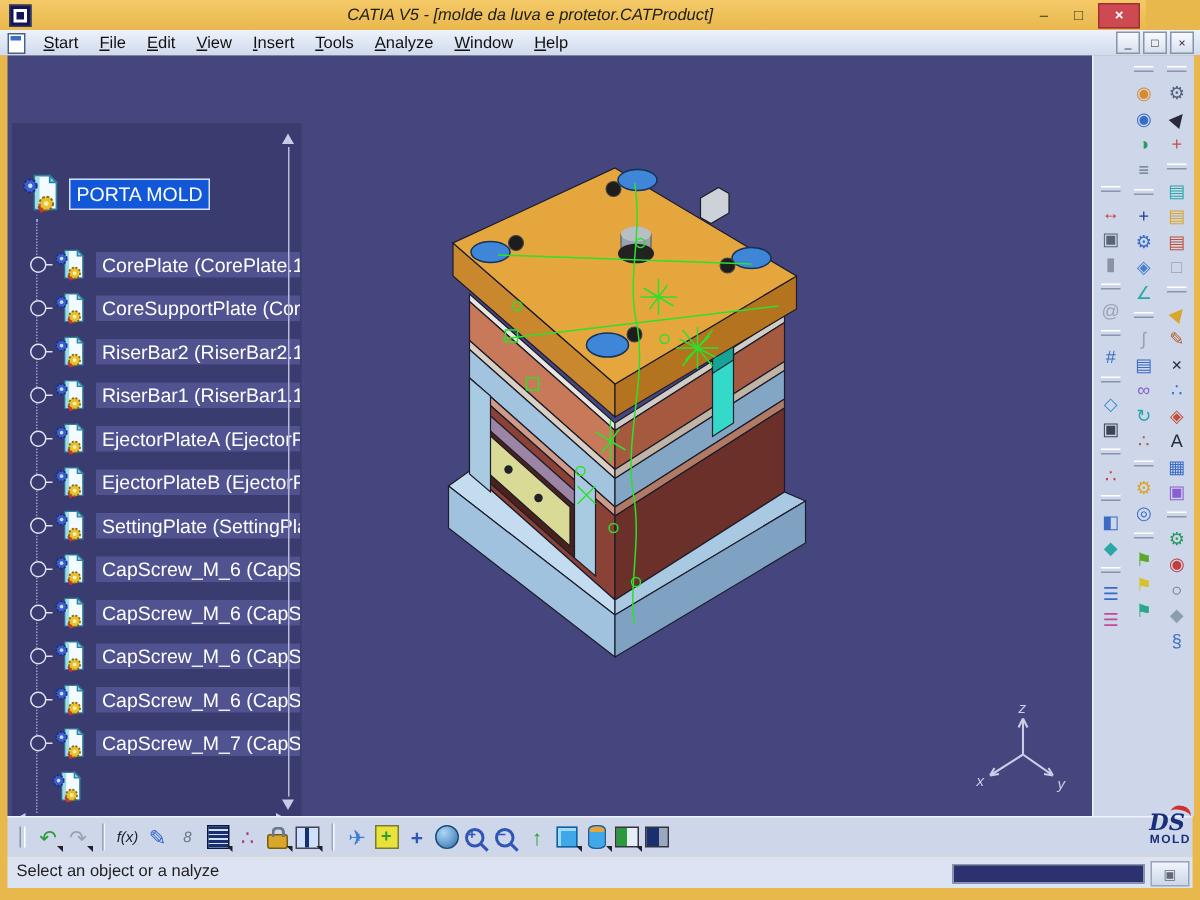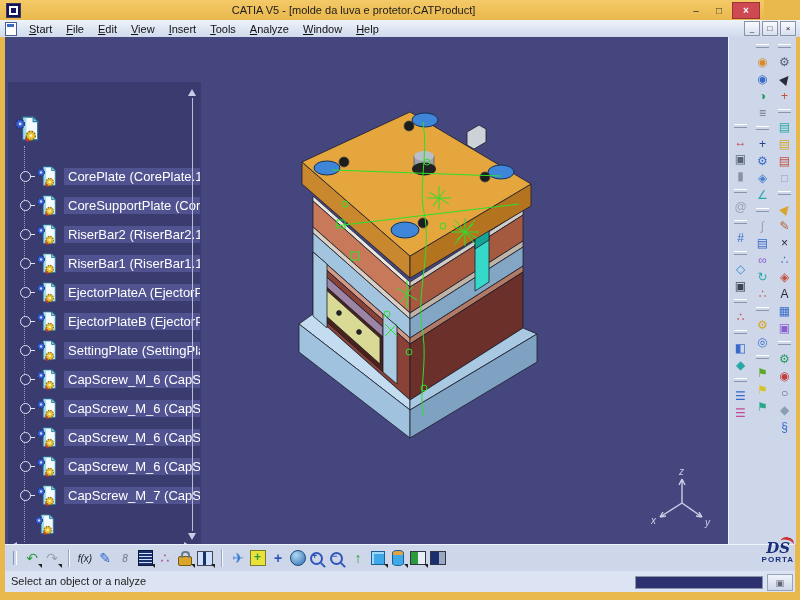--- a/index.html
+++ b/index.html
@@ -1,20 +1,20 @@
 <!DOCTYPE html>
 <html style="--c-frame: #e9b84d; --c-viewport: #45467e; --c-tree: #3a3b6e; --c-selection: #1157d8; --c-label: #515390; --c-dock: #cdd7e9;"><head>
 <meta charset="utf-8">
 <style>
   html,body{margin:0;padding:0;}
   body{width:800px;height:600px;position:relative;overflow:hidden;
        font-family:"Liberation Sans",sans-serif;background:var(--c-frame,#e9b84d);}
   
   #titlebar{position:absolute;left:0;top:0;width:764px;height:20px;
-    background:linear-gradient(#f4c967,var(--c-frame,#e9b84d));display:flex;align-items:center;}
+    background:linear-gradient(#f4c967,var(--c-frame,#e9b84d));display:flex;align-items:center;font-style:italic;}
   .app-ic{width:13px;height:13px;margin-left:6px;background:#14145a;border:1px solid #3a3a5a;
     position:relative;flex:none;}
   .app-ic::after{content:"";position:absolute;inset:2px;border:2px solid #fff;}
   #title-text{flex:1;text-align:center;font-size:11px;color:#1c1c1c;}
   .win-btns{display:flex;align-items:center;gap:3px;margin-right:4px;}
   .wbtn{width:20px;height:15px;display:flex;align-items:center;justify-content:center;
     font-size:10px;color:#333;}
   .wbtn.close{background:#ce4a52;border:1px solid #a03038;color:#fff;width:26px;font-weight:bold;}
   #menubar{position:absolute;left:0;top:20px;width:800px;height:17px;
     background:linear-gradient(#eef3fb,#cfdaec);display:flex;align-items:center;font-size:11px;
@@ -163,20 +163,21 @@
 <div class="frame-edge" style="left:0;top:592px;width:800px;height:8px"></div>
 
 <div id="viewport">
 
   <div id="tree">
     <div id="trunk"></div>
     <div id="tree-root">
       <svg class="part-ic">
           <use href="#sym-part"></use>
         </svg>
+      <span class="root-label">PORTA MOLD</span>
     </div>
     <div id="tree-rows">
         <div class="trow">
           <span class="exp"></span>
           <svg class="part-ic">
             <use href="#sym-part"></use>
           </svg>
           <span class="tlabel">CorePlate (CorePlate.1)</span>
         </div>
         <div class="trow">
@@ -601,20 +602,20 @@
       <span class="ic-pane1"></span>
       <b class="crt"></b>
     </span>
     <span class="ticon">
       <span class="ic-pane2"></span>
     </span>
   </div>
 
 <div id="brand">
   <div class="ds">DS</div>
-  <div class="catia">PORTA</div>
+  <div class="catia">MOLD</div>
 </div>
 
 <div id="statusbar">
   <span id="status-msg">Select an object or a nalyze</span>
   <input id="power-input" value="" style="">
   <span id="status-btn">▣</span>
 </div>
 
 </body></html>

